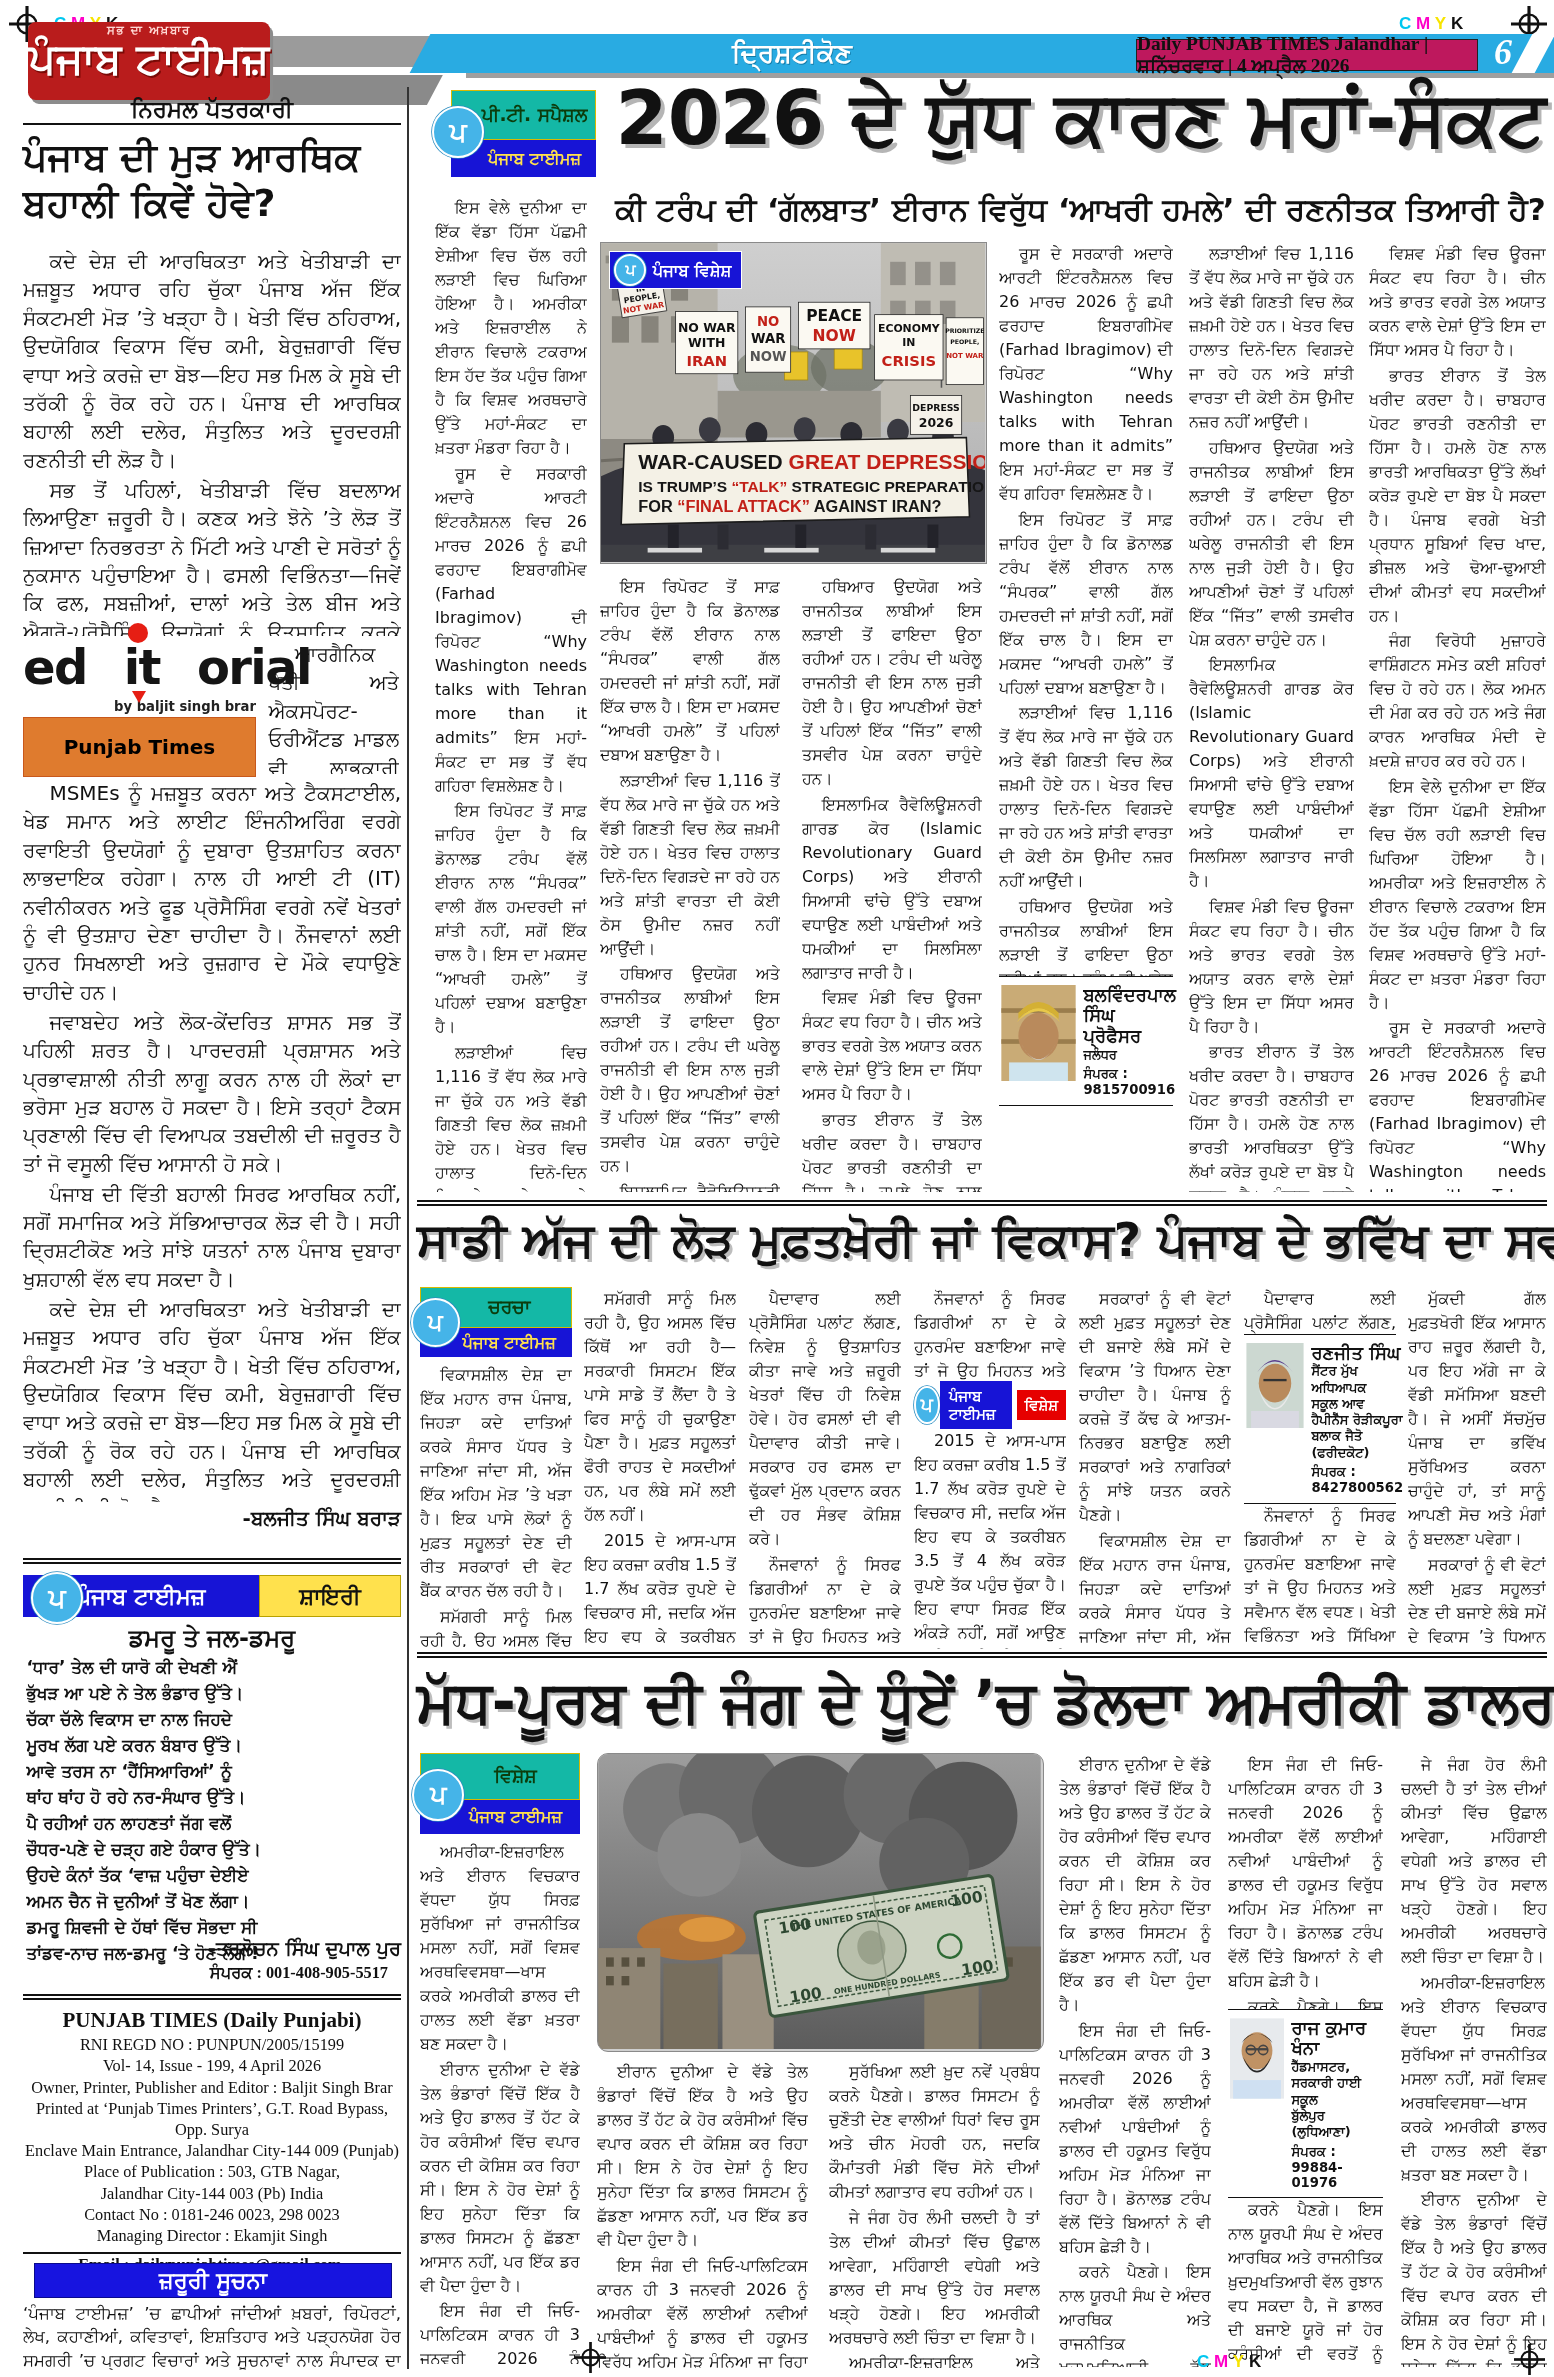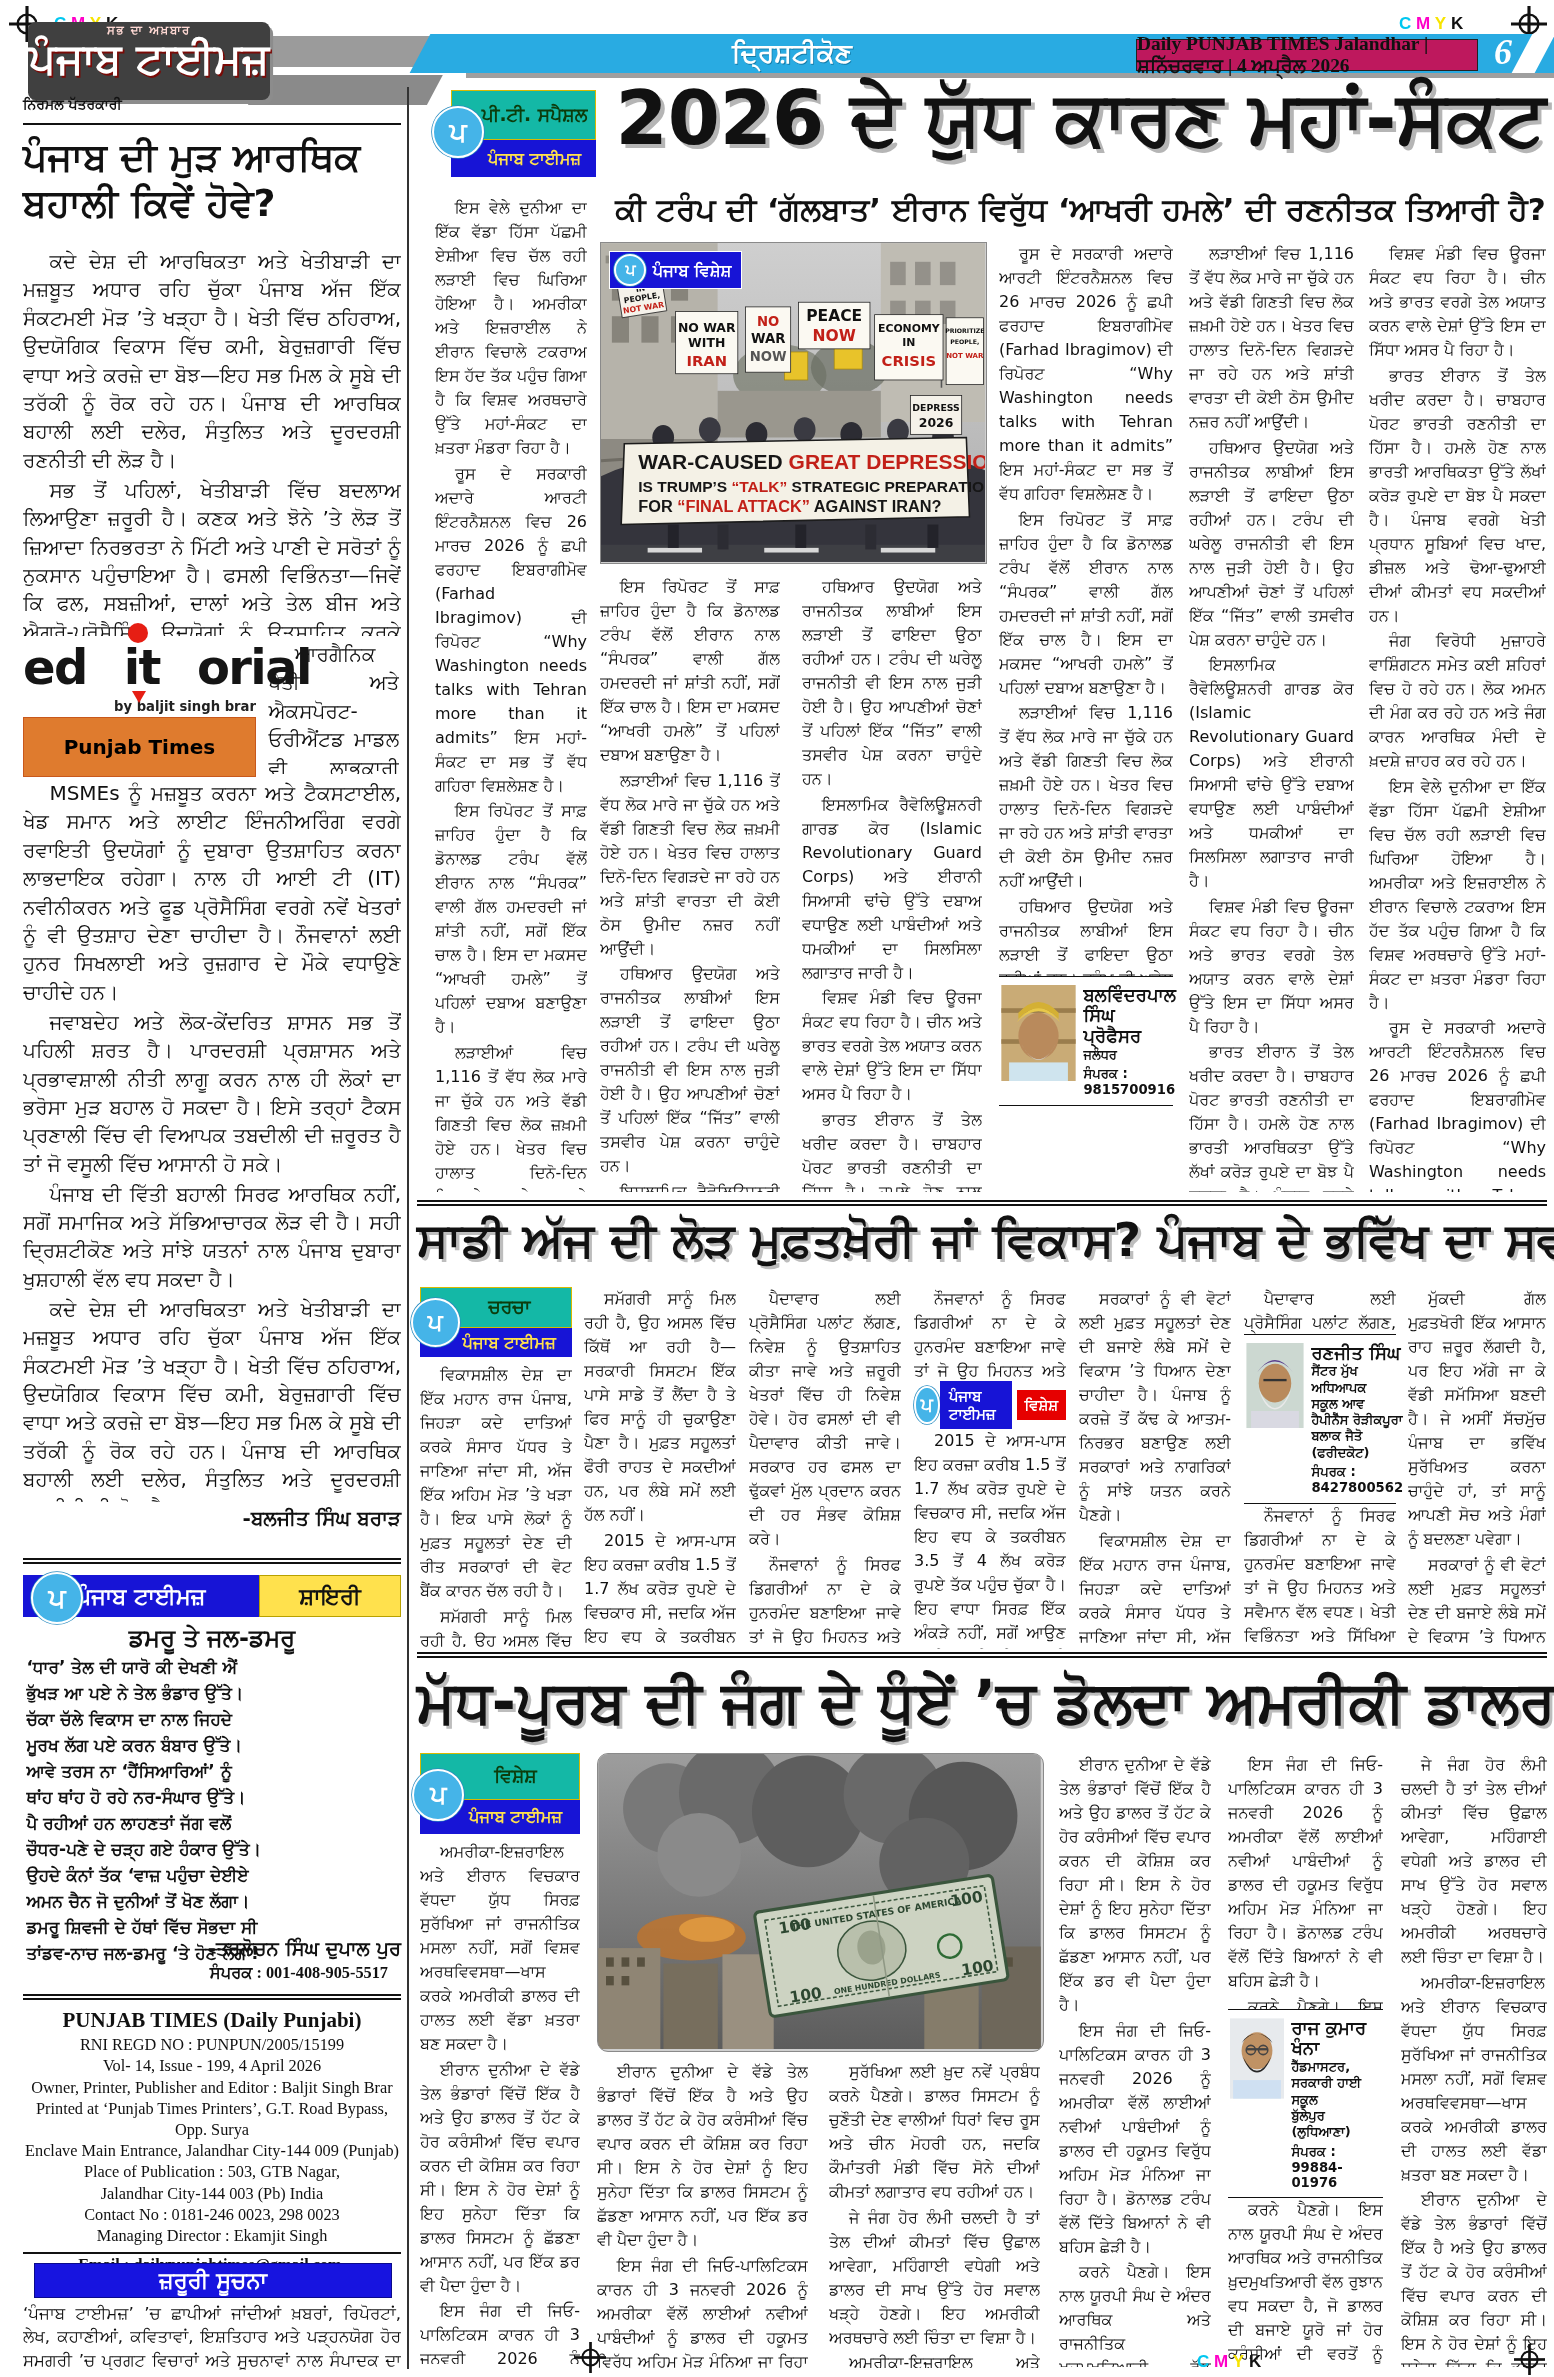--- a/index.html
+++ b/index.html
@@ -4,37 +4,37 @@
 <style>
   html,body{margin:0;padding:0;background:#e8e8e8;}
   .page{position:relative;width:1554px;height:2377px;background:#ffffff;overflow:hidden;
         font-family:"DejaVu Sans","Liberation Sans",sans-serif;color:#111;}
   .abs{position:absolute;}
   
   .cmyk{font-family:"Liberation Sans",sans-serif;font-weight:bold;font-size:17px;letter-spacing:4.7px;}
   .cmyk .c{color:#00c7f0}.cmyk .m{color:#ff00c8}.cmyk .y{color:#f7e400}.cmyk .k{color:#111}
   .cross{width:36px;height:36px;}
   
-  .masthead-red{background:#404040;border-radius:7.8px;color:#fff;text-align:center;
+  .masthead-red{background:#b91c1c;border-radius:7.8px;color:#fff;text-align:center;
       box-shadow:3.1px 3.9px 0 #8c8c8c;}
   .masthead-red .tag{font-size:11.7px;font-weight:bold;color:#ffd9d4;letter-spacing:1.6px;line-height:1;}
   .masthead-red .ttl{font-size:42px;font-weight:bold;line-height:1.05;text-shadow:1.6px 1.6px 0 #7a0a06;}
   .swoosh{position:absolute;transform:skewX(-28deg);}
   .bluestrip{background:#29abe2;}
   .graybar{background:#9b9b9b;}
   .datebox{background:#be185d;border:0.8px solid #222;font-family:"Liberation Serif",serif;
       font-weight:bold;font-size:19.4px;display:flex;align-items:center;justify-content:center;}
   .pgnum{color:#fff;font-family:"Liberation Serif",serif;font-weight:bold;font-size:36px;font-style:italic;}
   .sectitle{color:#fff;font-weight:bold;font-size:26.4px;text-shadow:0.8px 0.8px 0 #127aa8;}
   
   .hr2{border-top:2.3px solid #111;border-bottom:2.3px solid #111;height:2.3px;}
   .hr1{background:#111;}
   .vr-main{width:1.6px;background:#333;}
   
-  .kicker{font-size:14px;font-weight:bold;}
+  .kicker{font-size:23px;font-weight:bold;text-align:center;}
   .ed-headline{font-size:38px;font-weight:bold;line-height:1.22;}
   .bodytext{font-size:20px;line-height:1.42;text-align:justify;overflow:hidden;}
   .bodytext p{margin:0 0 1.6px;text-indent:26.4px;}
   .col{font-size:16px;line-height:1.5;text-align:justify;overflow:hidden;}
   .col p{margin:0 0 1.6px;text-indent:20px;}
   .byline{font-weight:bold;text-align:right;font-size:20px;}
   
   .edlogo{position:relative;width:233px;height:131px;float:left;margin:3.1px 12.4px 3.1px 0;}
   .edlogo .word{font-size:48px;font-weight:bold;color:#151515;letter-spacing:-1.6px;line-height:1;}
   .edlogo .pencil{color:#151515;position:relative;}

